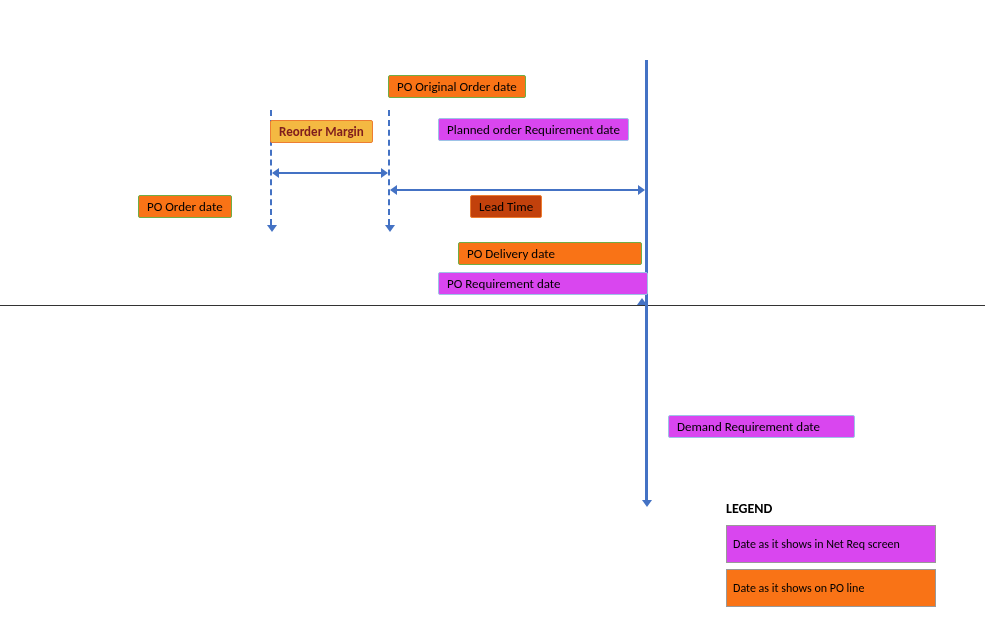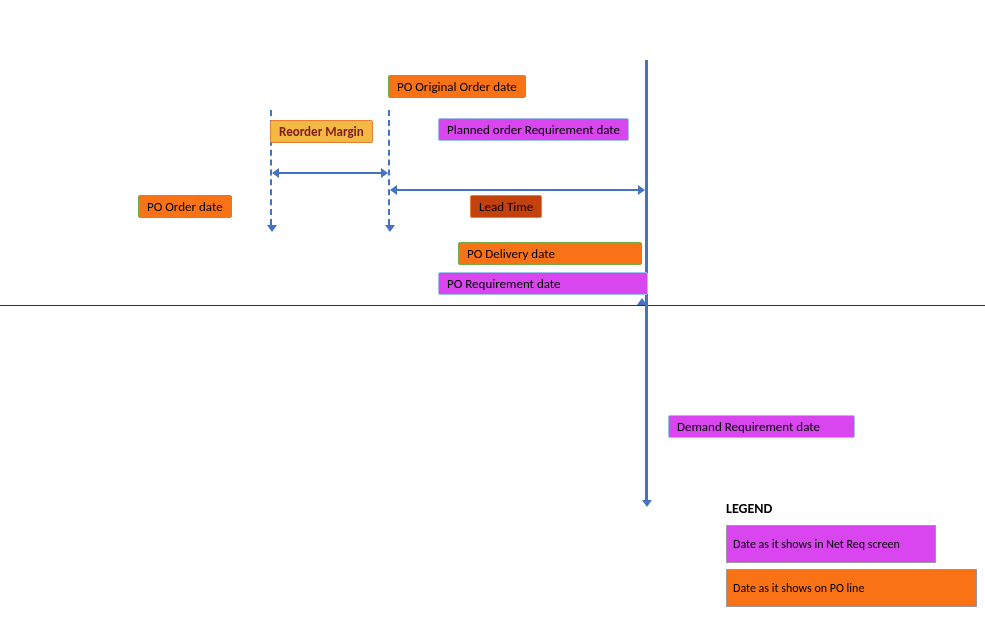--- a/index.html
+++ b/index.html
@@ -208,19 +208,19 @@
   <div class="legend-section" style="left: 726px; top: 500px;">
     <div class="legend-title">LEGEND</div>
 
     <div class="legend-item">
       <div class="legend-color-box light-blue-box" style="width: 210px; font-size: 12px;">
         <span>Date as it shows in Net Req screen</span>
       </div>
     </div>
 
     <div class="legend-item">
-      <div class="legend-color-box green-box" style="width: 251px; font-size: 12px;">
+      <div class="legend-color-box green-box" style="width: 210px; font-size: 12px;">
         <span>Date as it shows on PO line</span>
       </div>
     </div>
   </div>
 
 </div>
 
 </body></html>

